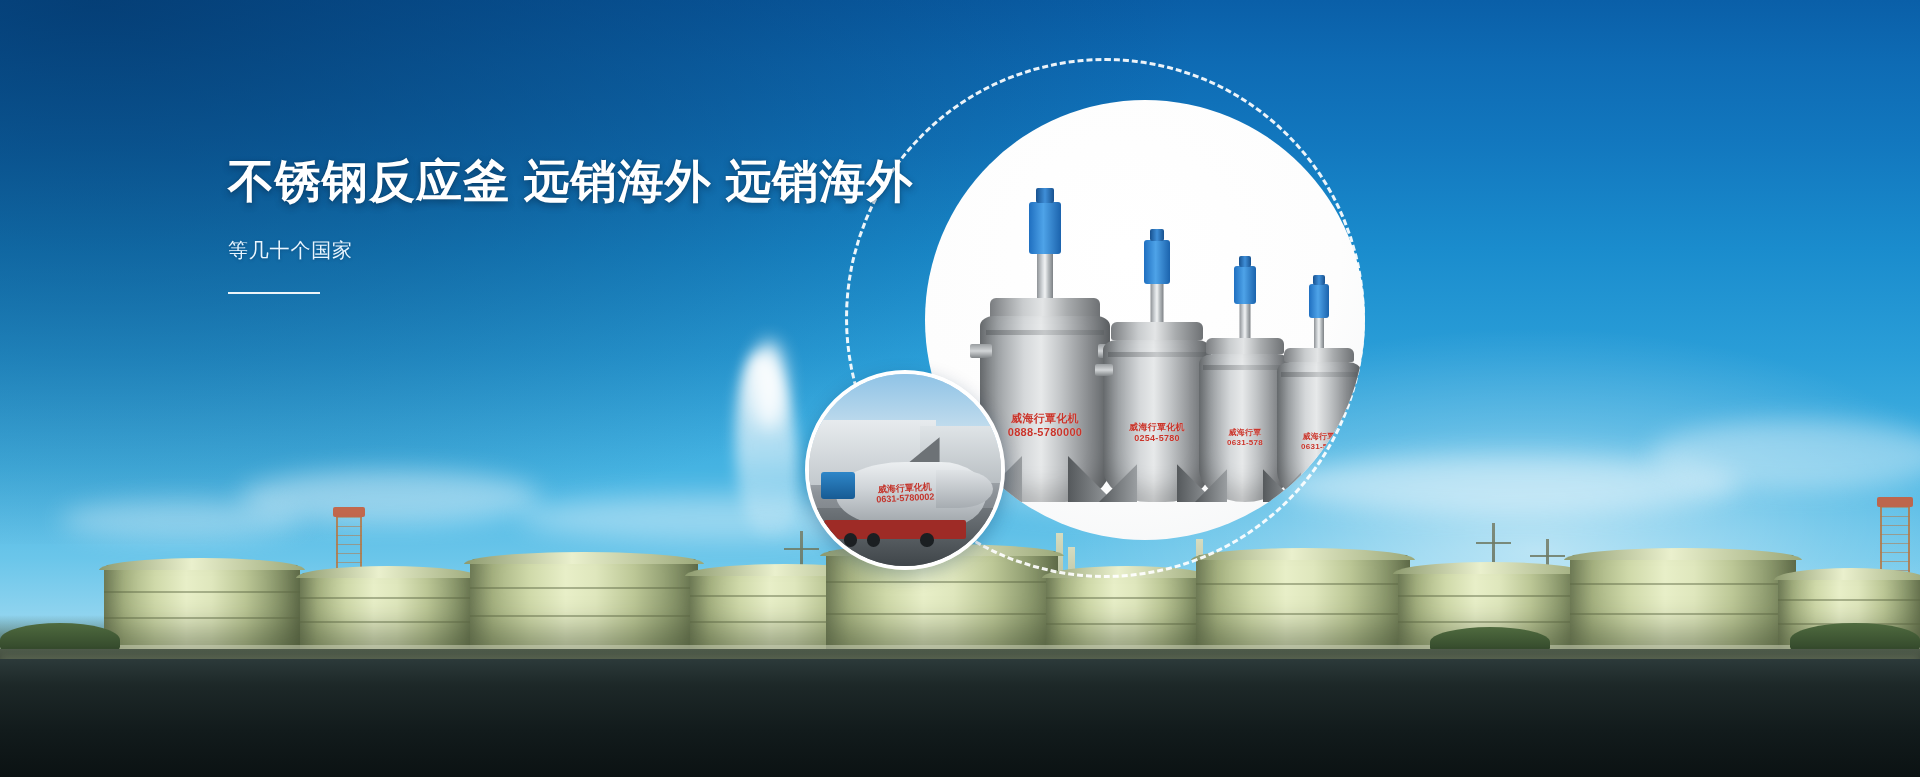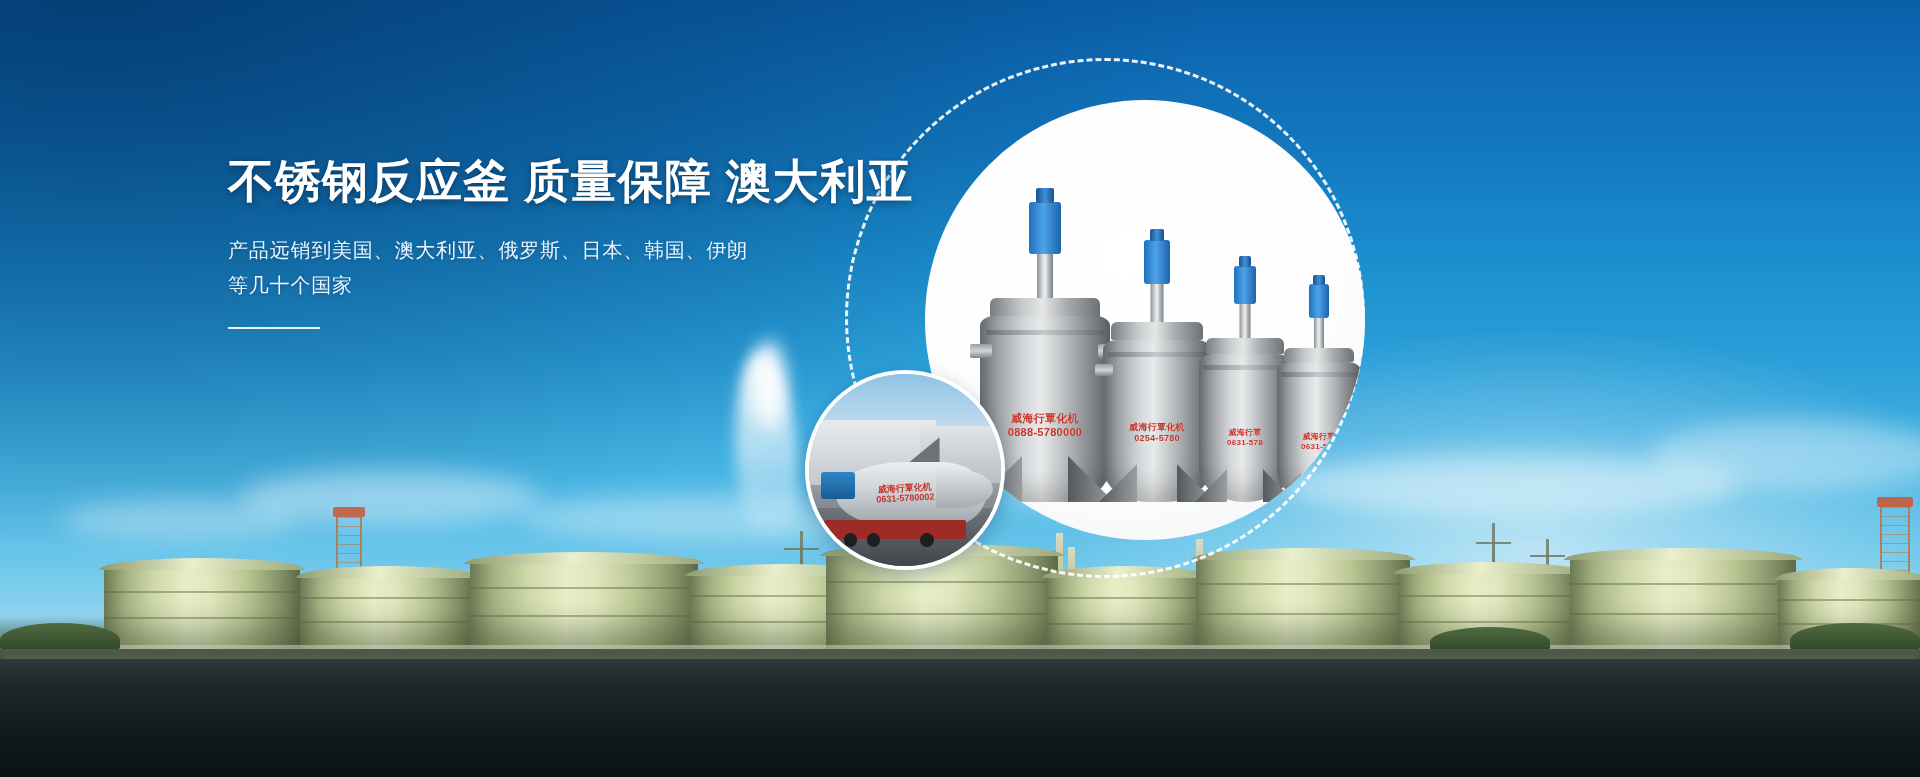--- a/index.html
+++ b/index.html
@@ -416,21 +416,20 @@
     <div class="pc-wheel" style="left:18%;"></div>
     <div class="pc-wheel" style="left:30%;"></div>
     <div class="pc-wheel" style="left:58%;"></div>
     <div class="pc-label">
       <div>威海行覃化机</div>
       <div>0631-5780002</div>
     </div>
   </div>
 
   <div class="copy">
-    <div class="headline">不锈钢反应釜 质量保障 澳大利亚</div>
+    <div class="headline">不锈钢反应釜 远销海外 远销海外</div>
     <div class="para">
-      <div>产品远销到美国、澳大利亚、俄罗斯、日本、韩国、伊朗</div>
       <div>等几十个国家</div>
     </div>
     <div class="rule"></div>
   </div>
 
 </div>
 
 </body></html>

